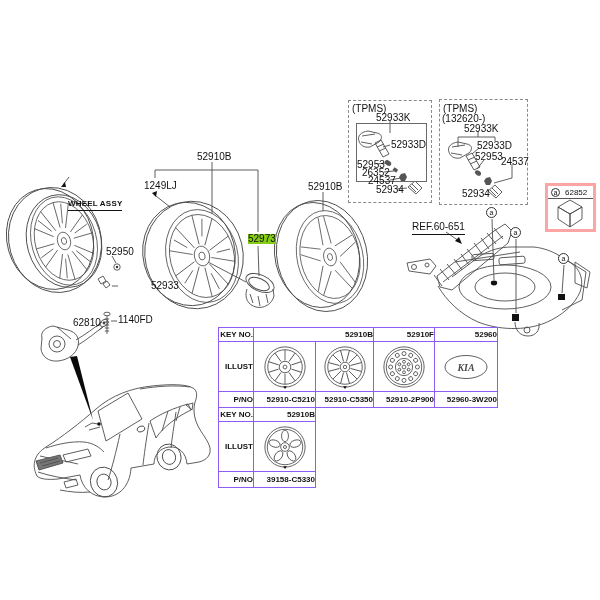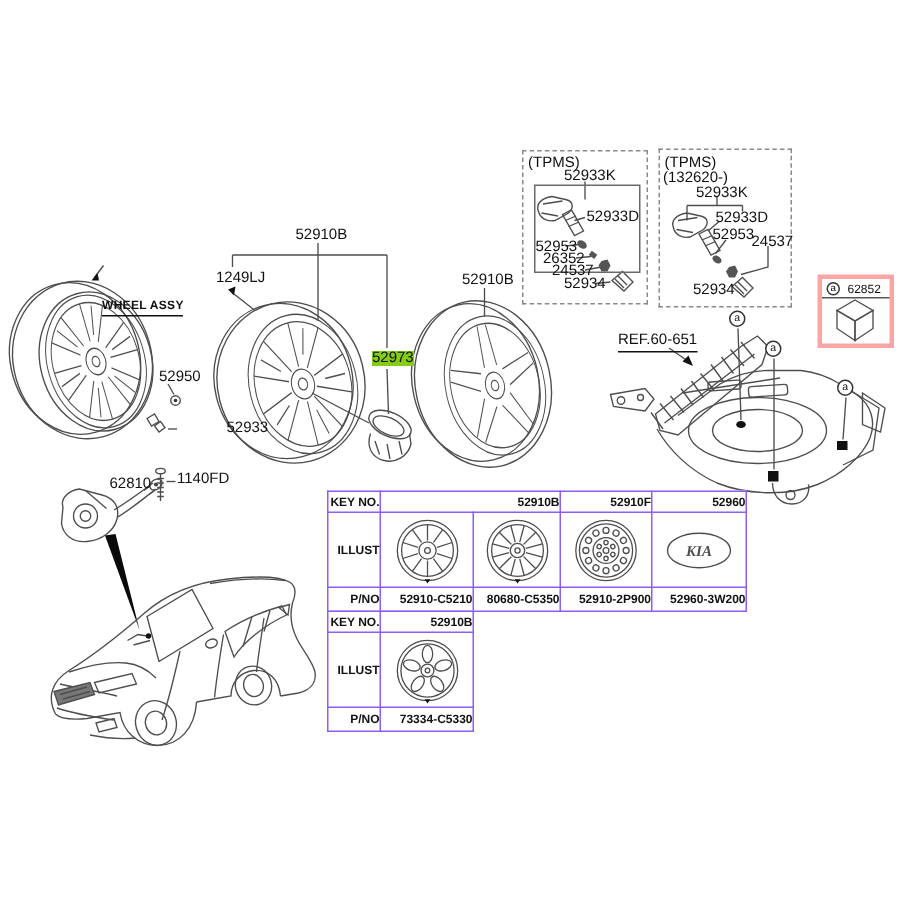--- a/index.html
+++ b/index.html
@@ -413,21 +413,21 @@
       <td class="cell-illust">
         <svg width="52" height="34" viewBox="0 0 52 34" class="art">
           <ellipse cx="26" cy="17" rx="21" ry="11.5"></ellipse>
           <text x="26" y="20.5" text-anchor="middle" font-size="10" font-style="italic" fill="#4d4d4d" stroke="none" font-family="Liberation Serif, serif">KIA</text>
         </svg>
       </td>
     </tr>
     <tr class="rp">
       <th>P/NO</th>
       <td>52910-C5210</td>
-      <td>80680-C5350</td>
+      <td>52910-C5350</td>
       <td>52910-2P900</td>
       <td>52960-3W200</td>
     </tr>
   </tbody>
     </table>
 
   <table id="tbl-bottom">
     <colgroup>
         <col style="width:35px">
         <col style="width:62px">
@@ -453,18 +453,18 @@
                 </g>
             <circle r="4.5"></circle>
                 <circle r="1.6"></circle>
           </g>
           <polygon points="22,44 26,44 24,47" fill="#111" stroke="none"></polygon>
         </svg>
       </td>
     </tr>
     <tr class="rp">
       <th>P/NO</th>
-      <td>73334-C5330</td>
+      <td>39158-C5330</td>
     </tr>
   </tbody>
     </table>
 
 </div>
 
 </body></html>

